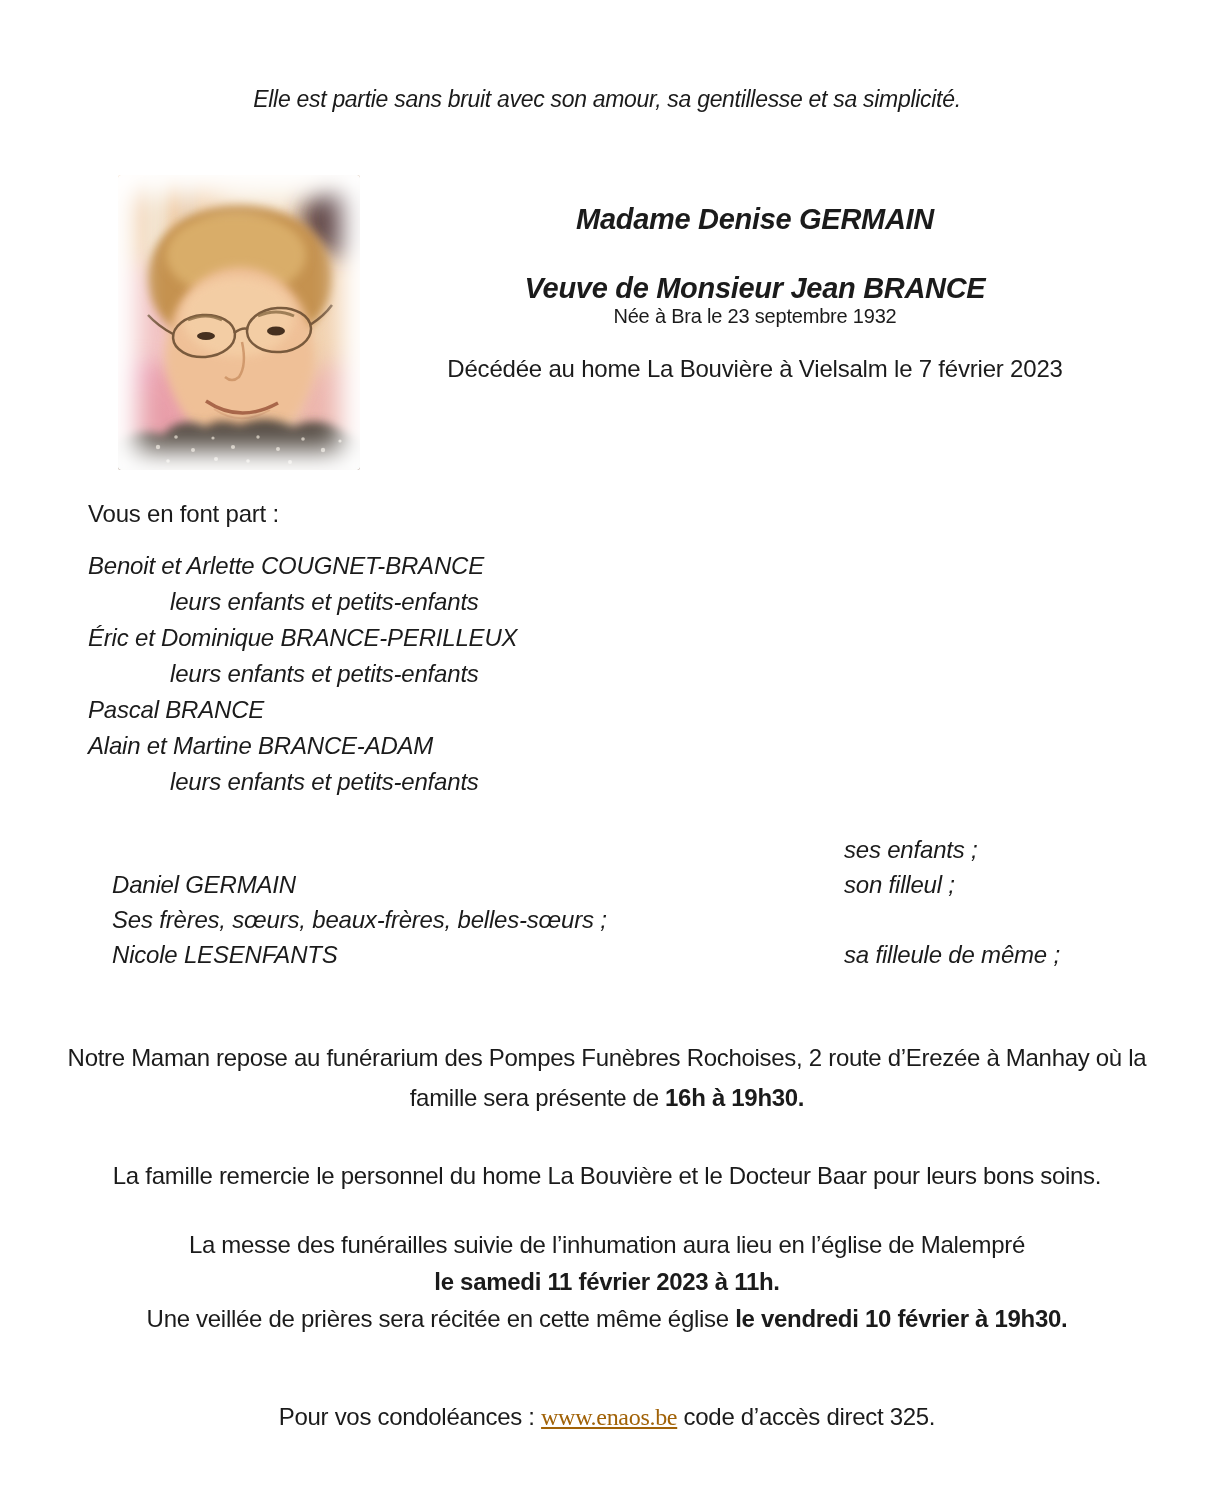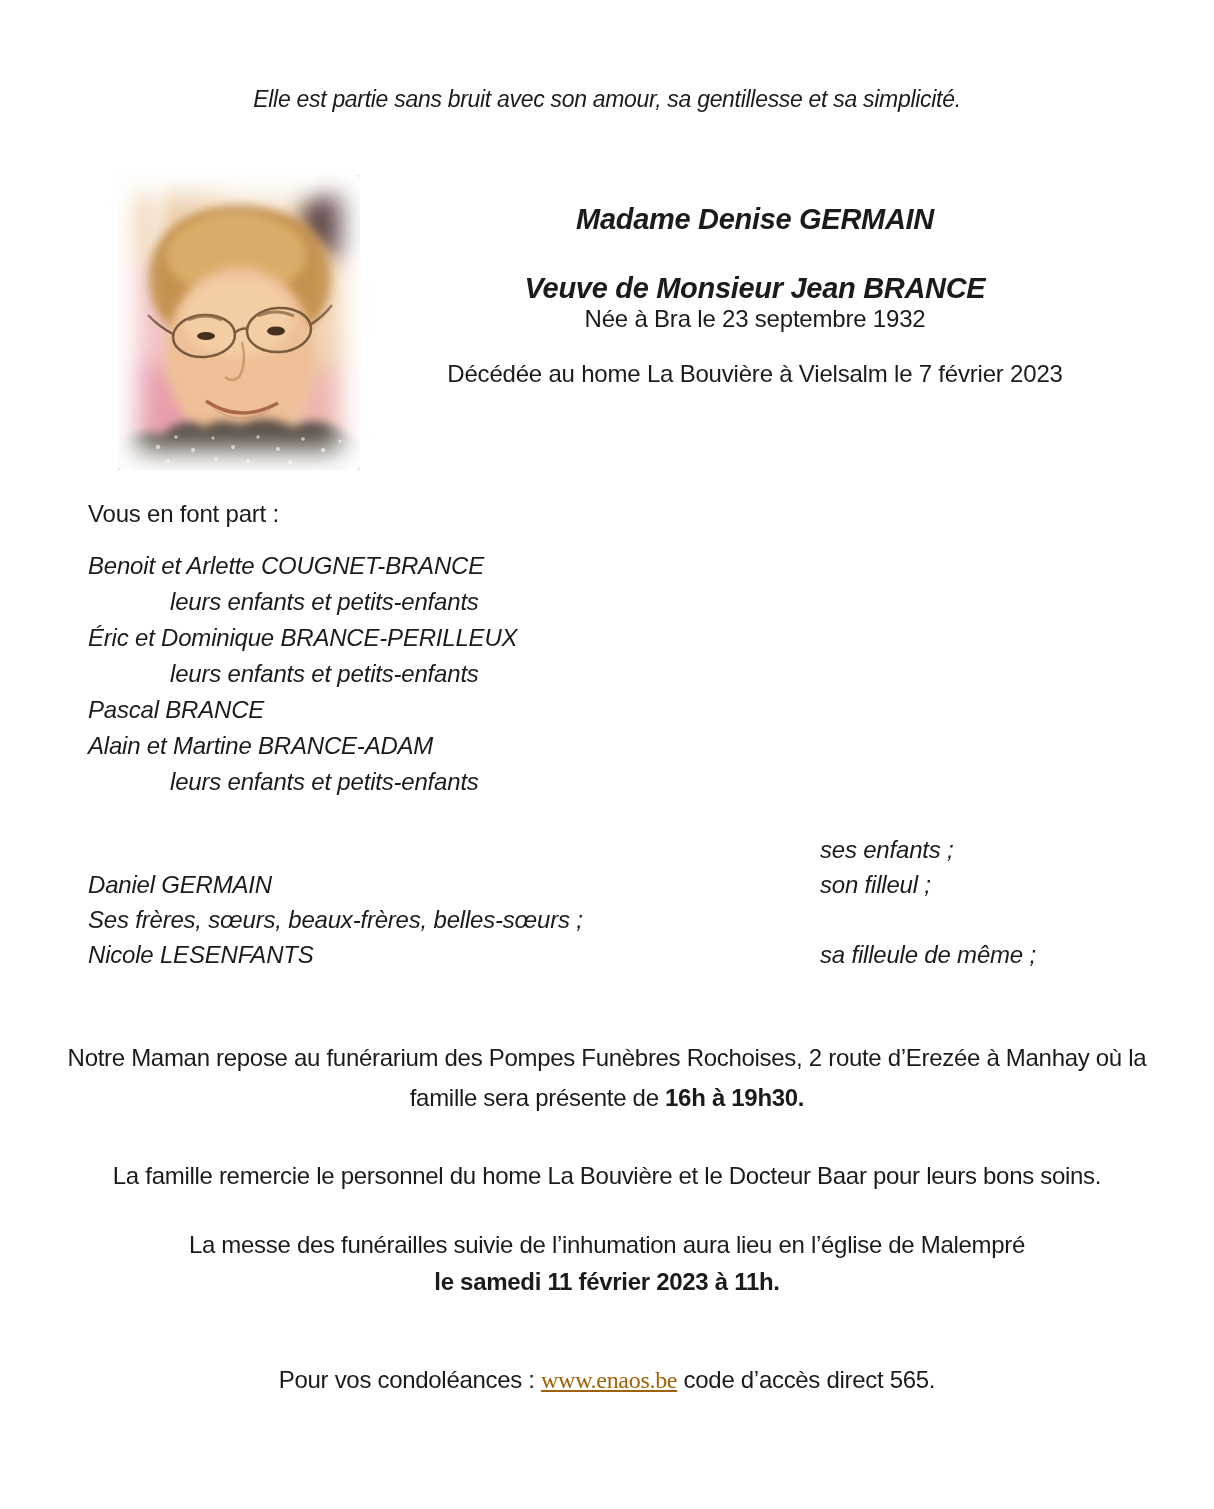--- a/index.html
+++ b/index.html
@@ -52,40 +52,40 @@
   }
   .hero-text .name,
   .hero-text .widow {
     font-size: 29px;
     font-weight: 700;
     font-style: italic;
     letter-spacing: -0.3px;
   }
   .hero-text .name  { margin-bottom: 36px; }
   .hero-text .widow { }
-  .hero-text .birth { font-size: 24px; margin-bottom: 27px; }
+  .hero-text .birth { font-size: 20px; margin-bottom: 27px; }
   .hero-text .death { font-size: 24px; }
   .intro {
     margin: 30px 0 0 88px;
     font-size: 24px;
   }
   .family {
     margin: 20px 0 0 88px;
     font-size: 24px;
     font-style: italic;
     line-height: 36px;
   }
   .family .sub { padding-left: 82px; }
   .relations {
     margin-top: 32px;
     font-size: 24px;
     font-style: italic;
     line-height: 35px;
   }
-  .rel-row { display: flex; padding-left: 88px; }
+  .rel-row { display: flex; padding-left: 112px; }
   .rel-left { width: 732px; flex: none; }
   .rel-right { flex: 1; }
   .para {
     text-align: center;
     font-size: 24px;
     letter-spacing: -0.3px;
   }
   .para-repose {
     margin: 66px auto 0;
     width: 1090px;
@@ -214,19 +214,22 @@
 
   <div class="para para-repose">
     <span>Notre Maman repose au funérarium des Pompes Funèbres Rochoises, 2 route d’Erezée à Manhay où la famille sera présente de </span><span class="bold">16h à 19h30.</span>
   </div>
 
   <div class="para para-thanks">La famille remercie le personnel du home La Bouvière et le Docteur Baar pour leurs bons soins.</div>
 
   <div class="para para-funeral">
     <div>La messe des funérailles suivie de l’inhumation aura lieu en l’église de Malempré</div>
     <div class="bold">le samedi 11 février 2023 à 11h.</div>
+    <div>
+      <span>Une veillée de prières sera récitée en cette même église </span><span class="bold">le vendredi 10 février à 19h30.</span>
+    </div>
   </div>
 
   <div class="para para-condolences">
-    <span>Pour vos condoléances : </span><a class="link" href="www.enaos.be">www.enaos.be</a><span> code d’accès direct 565.</span>
+    <span>Pour vos condoléances : </span><a class="link" href="www.enaos.be">www.enaos.be</a><span> code d’accès direct 325.</span>
   </div>
 
 </div>
 
 </body></html>

